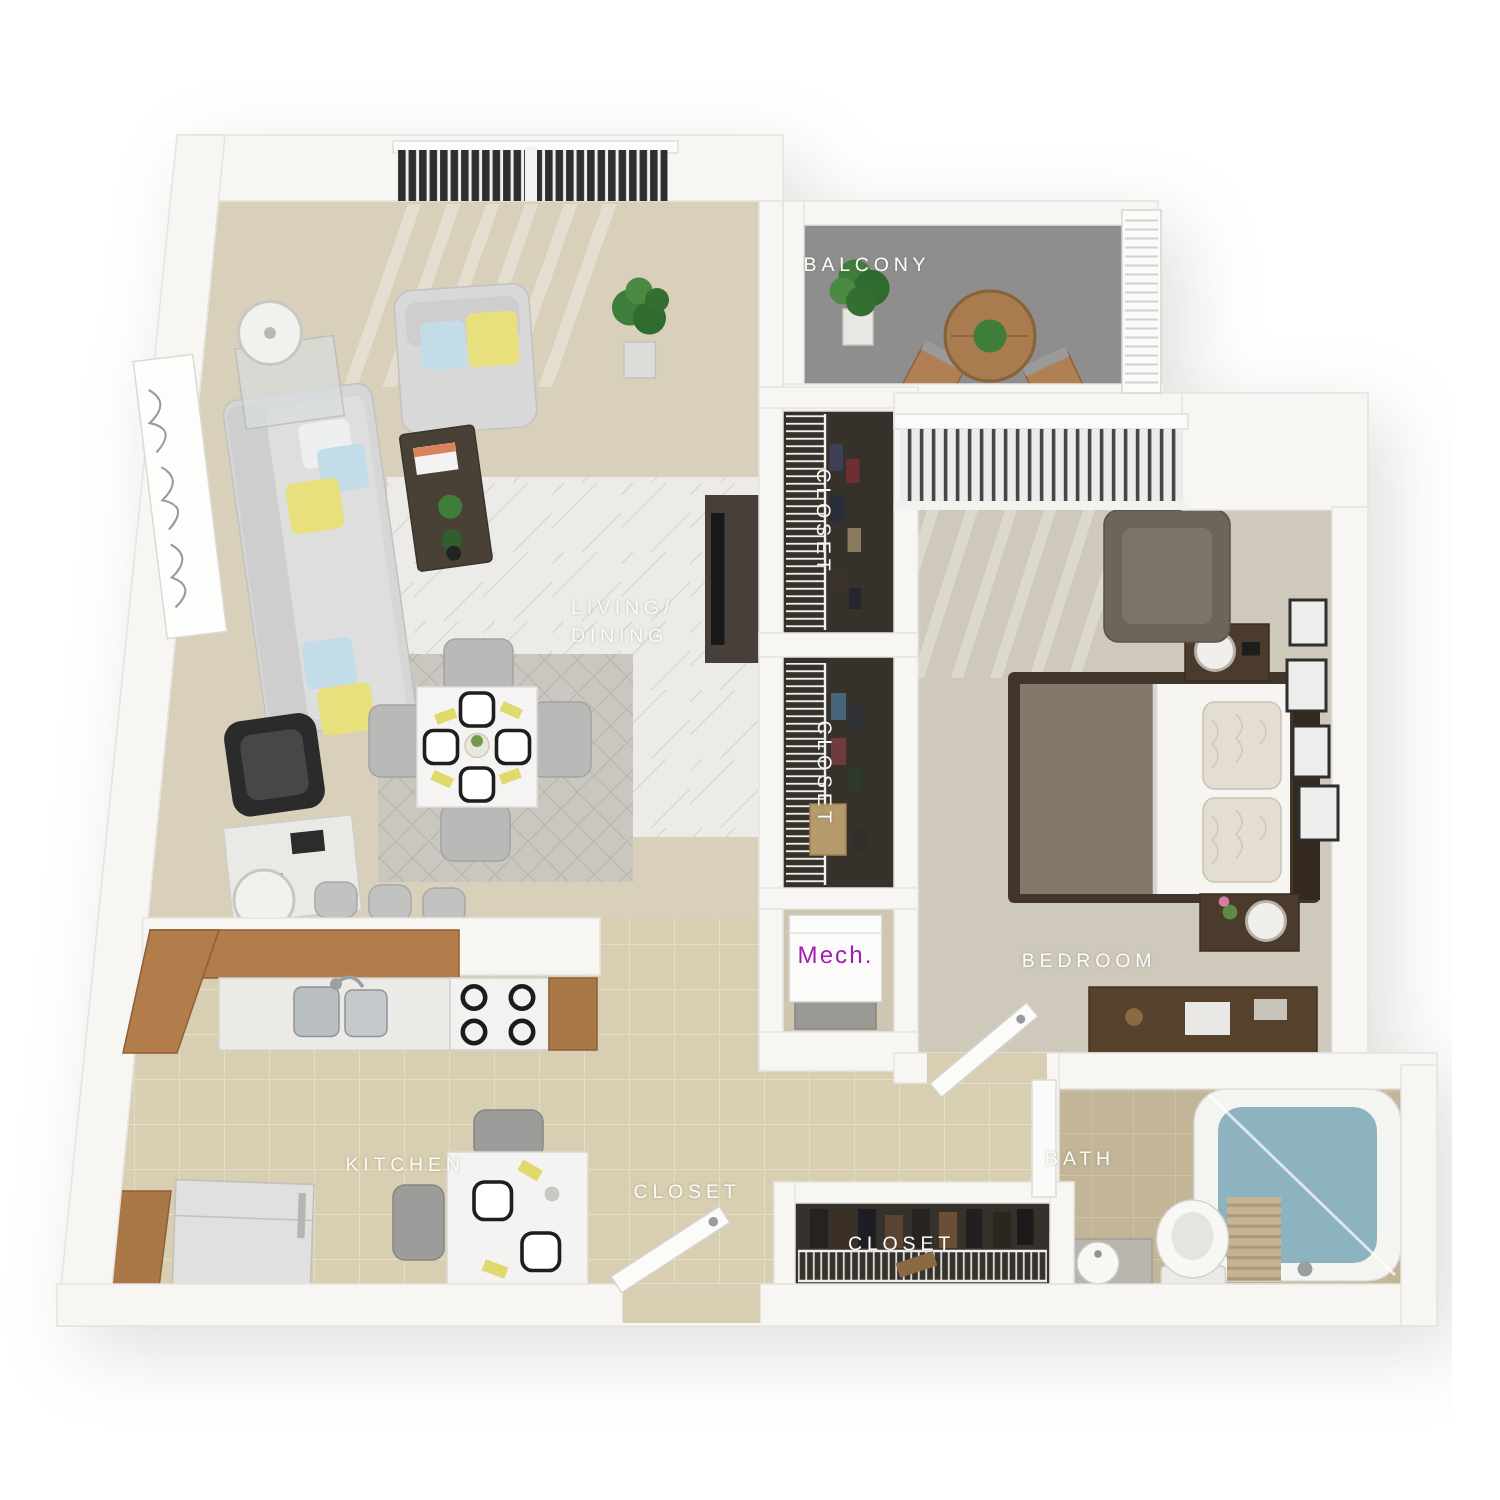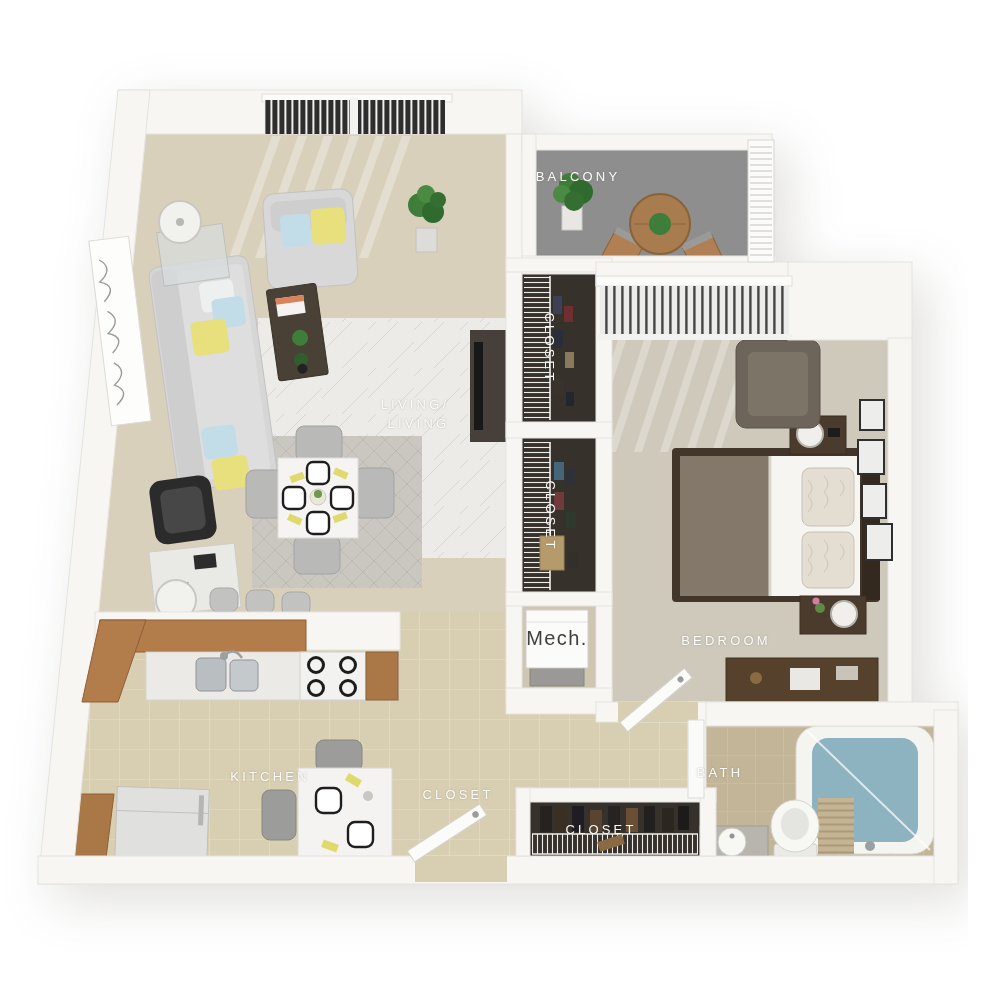--- a/index.html
+++ b/index.html
@@ -2,22 +2,22 @@
 <html><head>
 <meta charset="utf-8">
 <style>
   html,body{margin:0;padding:0;background:#ffffff;}
   .canvas{width:968px;height:1000px;position:relative;background:#ffffff;overflow:hidden;
           font-family:"Liberation Sans",sans-serif;}
   .scene{position:absolute;left:0;top:0;filter:drop-shadow(14px 16px 26px rgba(60,55,45,.16));}
   .lbl{position:absolute;transform:translate(-50%,-50%);font-size:13px;letter-spacing:3.2px;
        color:#fbfbf8;white-space:nowrap;z-index:5;text-shadow:0 0 2px rgba(80,75,65,.35);}
   .lbl.vert{transform:translate(-50%,-50%) rotate(90deg);}
-  .lbl.two{line-height:19px;text-align:right;}
-  .lbl.dark{color:#404040;letter-spacing:1.4px;font-size:20px;text-shadow:none;}
+  .lbl.two{line-height:19px;text-align:left;}
+  .lbl.dark{color:#a21caf;letter-spacing:1.4px;font-size:16px;text-shadow:none;}
 </style>
 </head>
 <body>
 
 <div class="canvas">
 
 <svg class="scene" width="1000" height="1000" viewBox="0 0 1000 1000">
   <defs>
     <pattern id="gridK" width="30" height="30" patternUnits="userSpaceOnUse">
       <path d="M30 0 V30 M0 30 H30" stroke="#e6dec6" stroke-width="1.2" fill="none"></path>
@@ -398,21 +398,21 @@
       <circle cx="34" cy="0" r="3.2" fill="#9a9a9a"></circle>
     </g>
   </g>
 </svg>
 
 <div class="lbl" style="left:578px;top:176px">BALCONY</div>
 <div class="lbl vert" style="left:549px;top:348px">CLOSET</div>
 <div class="lbl vert" style="left:550px;top:516px">CLOSET</div>
 <div class="lbl two" style="left:415px;top:414px">
   <div>LIVING/</div>
-  <div>LIVING</div>
+  <div>DINING</div>
 </div>
 <div class="lbl" style="left:726px;top:640px">BEDROOM</div>
 <div class="lbl dark" style="left:557px;top:638px">Mech.</div>
 <div class="lbl" style="left:270px;top:776px">KITCHEN</div>
 <div class="lbl" style="left:458px;top:794px">CLOSET</div>
 <div class="lbl" style="left:720px;top:772px">BATH</div>
 <div class="lbl" style="left:601px;top:829px">CLOSET</div>
 
 </div>
 

